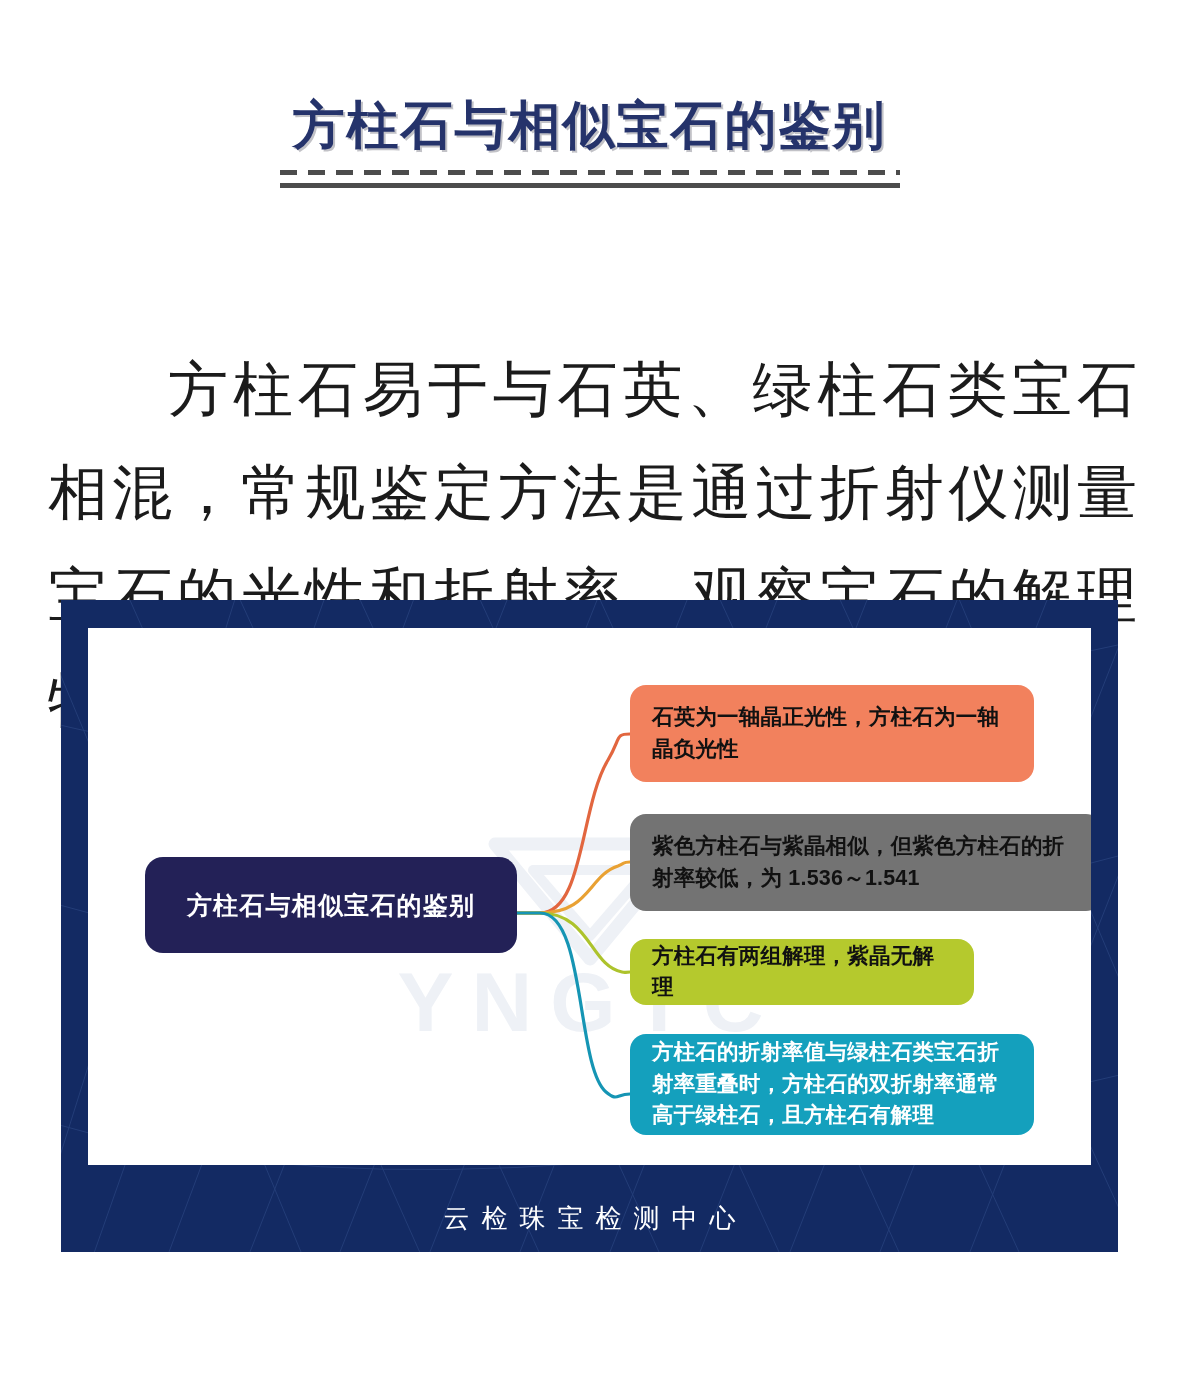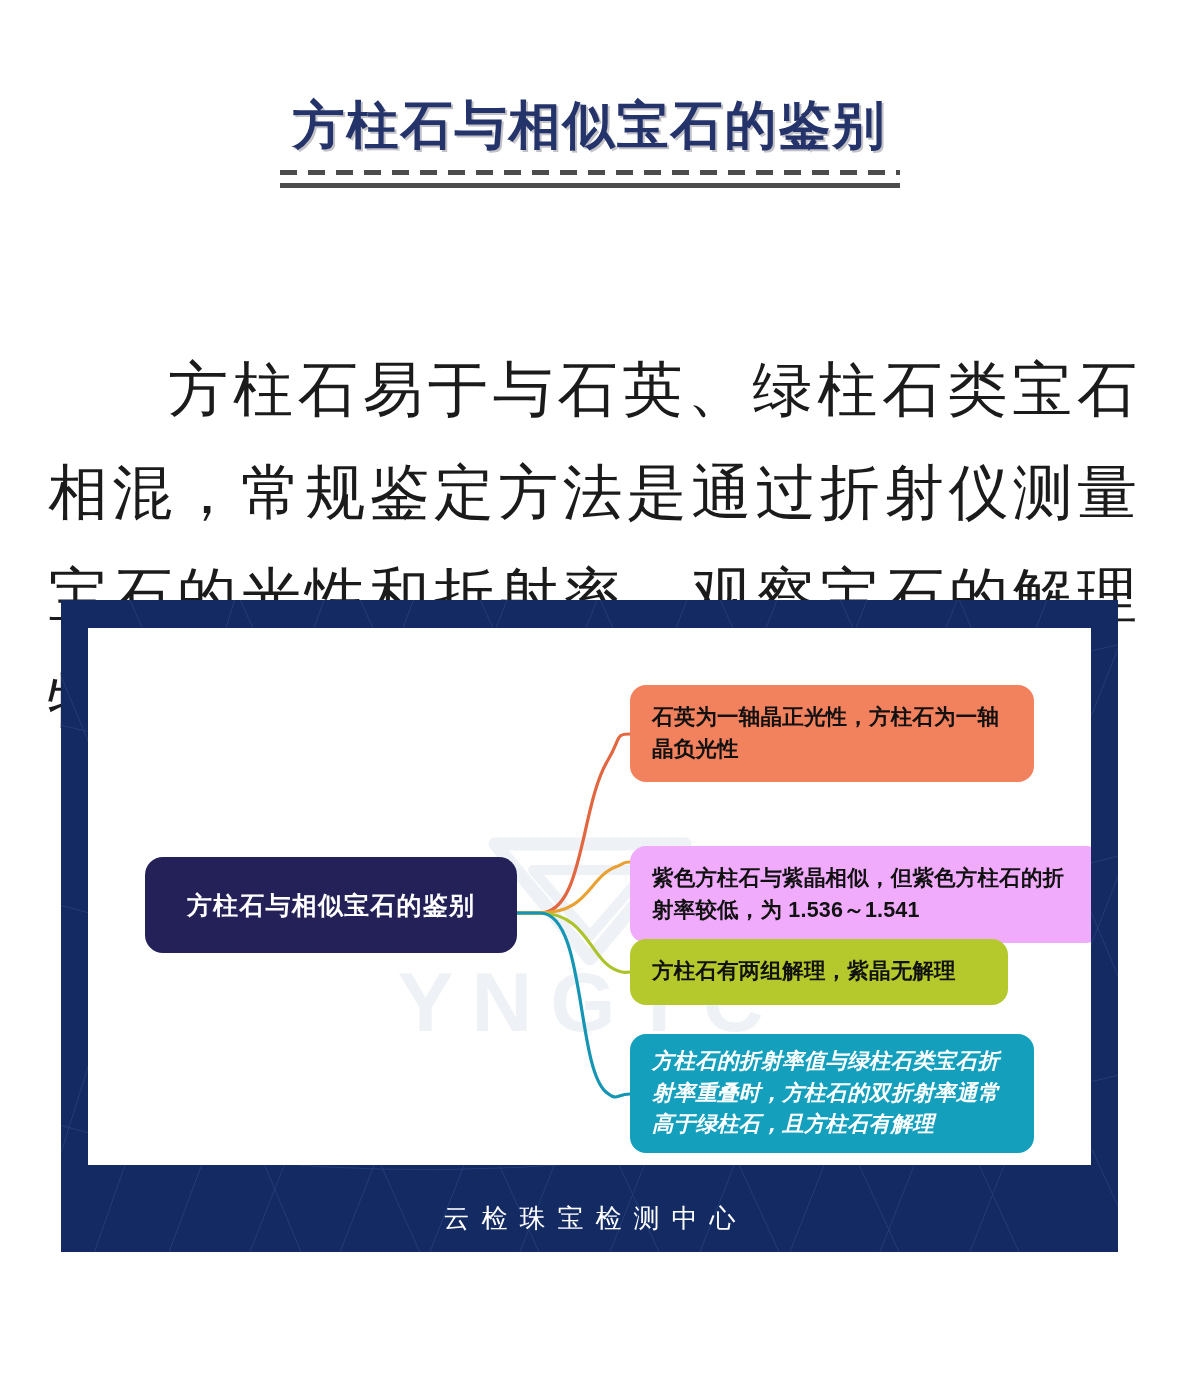--- a/index.html
+++ b/index.html
@@ -161,41 +161,40 @@
     height: 97px;
     background: #f2815d;
   }
   #branch-node-0 .node-text { color: #111111; }
 
   #branch-node-1 {
     left: 542px;
     top: 186px;
     width: 472px;
     height: 97px;
-    background: #f0abfc;
-    margin-top: 32px;
+    background: #737373;
   }
   #branch-node-1 .node-text { color: #111111; }
 
   #branch-node-2 {
     left: 542px;
     top: 311px;
-    width: 378px;
+    width: 344px;
     height: 66px;
     background: #b5c92d;
+    justify-content: center;
   }
   #branch-node-2 .node-text { color: #111111; }
 
   #branch-node-3 {
     left: 542px;
     top: 406px;
     width: 404px;
-    height: 119px;
+    height: 101px;
     background: #14a0bd;
-    font-style: italic;
   }
   #branch-node-3 .node-text { color: #ffffff; }
 
   
   #card-footer {
     position: absolute;
     left: 0;
     bottom: 16px;
     width: 1057px;
     text-align: center;

